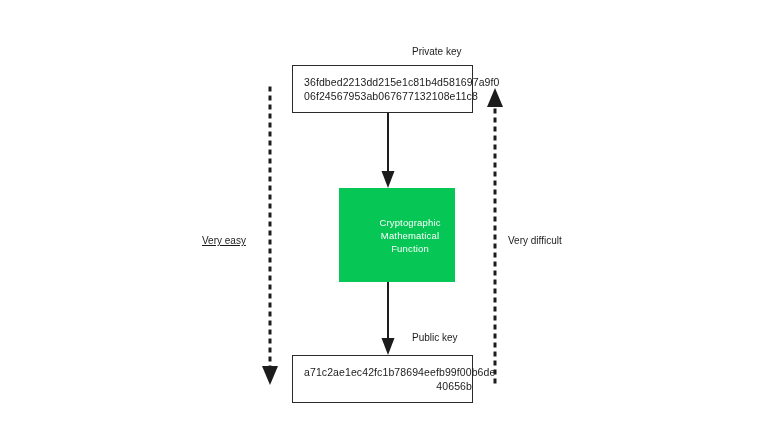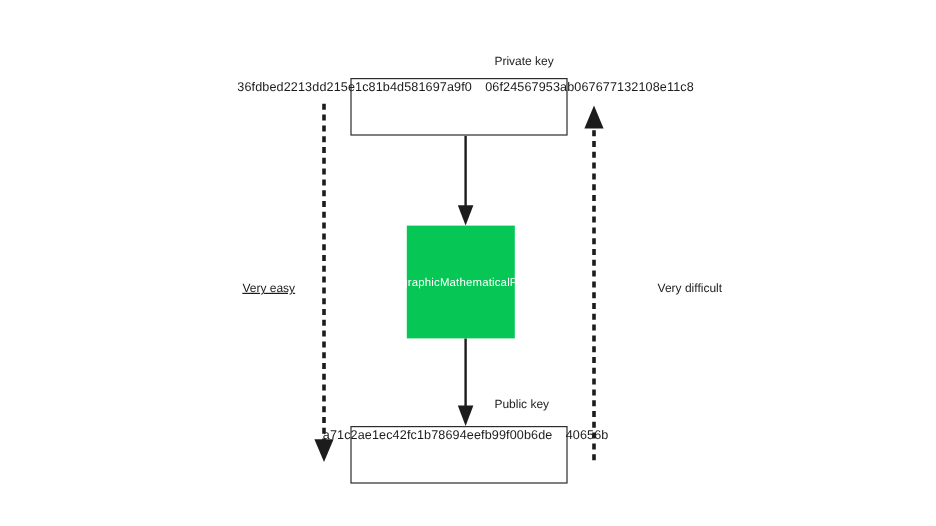--- a/index.html
+++ b/index.html
@@ -29,21 +29,21 @@
     width: 780px;
     height: 438px;
     pointer-events: none;
   }
   .node-box {
     position: absolute;
     box-sizing: border-box;
     border: 1px solid #2b2b2b;
     background: #ffffff;
     display: flex;
-    flex-direction: row;
+    flex-direction: column;
     justify-content: center;
   }
   .node-box .key-line {
     font-size: 10.5px;
     line-height: 14px;
     letter-spacing: 0.1px;
     padding-left: 11px;
     white-space: pre;
     color: #1c1c1c;
   }
@@ -61,42 +61,43 @@
     text-align: right;
   }
   #function-box {
     position: absolute;
     left: 339px;
     top: 188px;
     width: 90px;
     height: 94px;
     background: #06c755;
     display: flex;
-    flex-direction: row;
+    flex-direction: column;
     align-items: center;
     justify-content: center;
     text-align: center;
+    padding-left: 26px;
   }
   #function-box .fn-line {
     font-size: 9.5px;
     line-height: 13px;
     color: #ffffff;
     letter-spacing: 0.15px;
   }
   .caption {
     position: absolute;
     font-size: 10px;
     line-height: 14px;
     color: #1c1c1c;
     white-space: nowrap;
   }
   #private-key-label { left: 412px; top: 45px; }
   #public-key-label  { left: 412px; top: 331px; }
   #very-easy-label   { left: 202px; top: 234px; text-decoration: underline; }
-  #very-difficult-label { left: 508px; top: 234px; margin-left: 40px; }
+  #very-difficult-label { left: 508px; top: 234px; }
 </style>
 </head>
 <body>
 
 <div id="diagram-canvas">
 
   <svg class="layer" viewBox="0 0 780 438">
 
     <g>
       <line x1="388" y1="113" x2="388" y2="178" stroke="#1c1c1c" stroke-width="2"></line>

